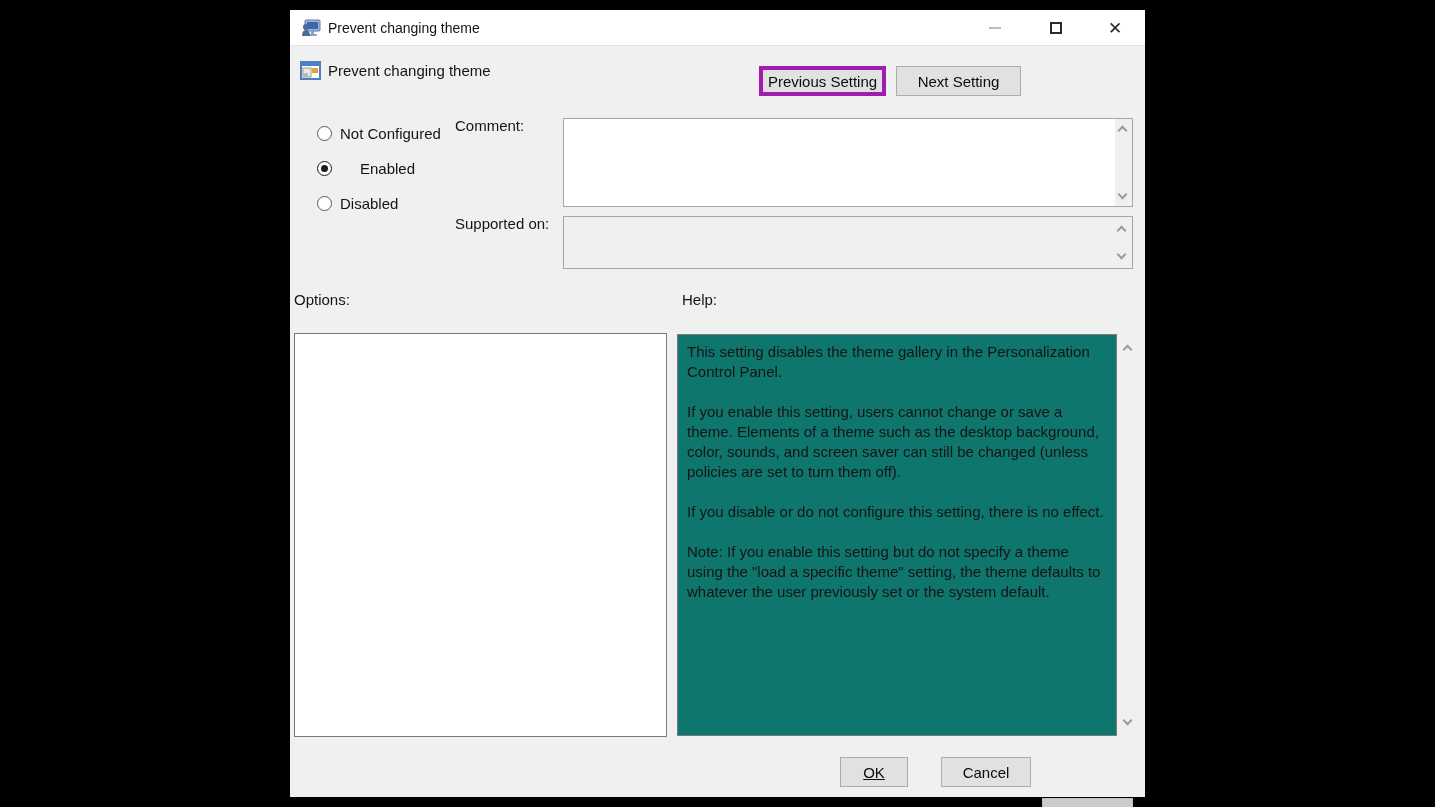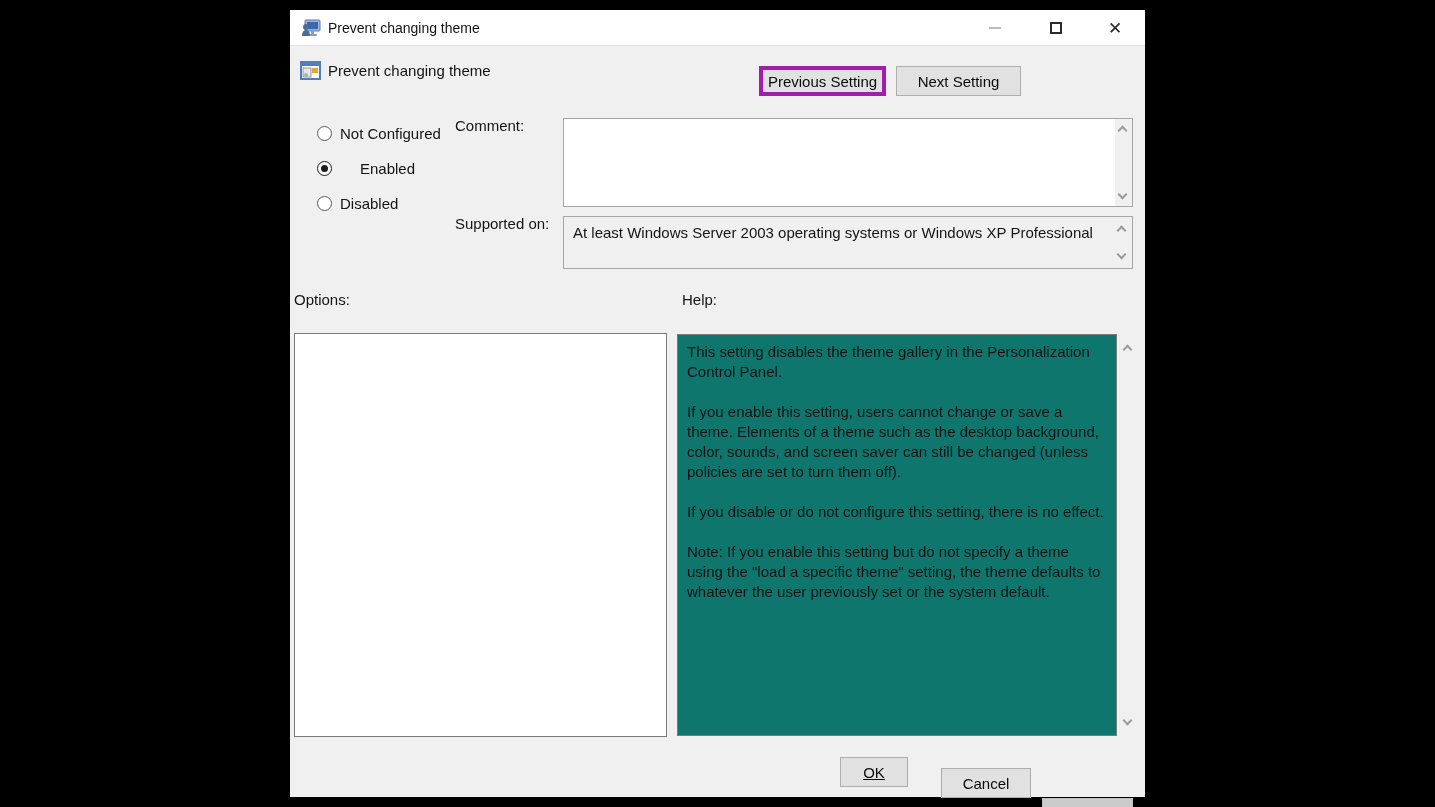--- a/index.html
+++ b/index.html
@@ -41,21 +41,21 @@
   .btn {
     position:absolute; background:#e1e1e1; border:1px solid #adadad;
     font-size:15px; color:#0b0b0b; display:flex; align-items:center; justify-content:center;
     font-family:"Liberation Sans", sans-serif; cursor:default; white-space:nowrap;
   }
   .btn.focus-default { border:4px solid #a21caf; }
   .btn.disabled { background:#cbcbcb; border-color:#bfbfbf; color:#b91c1c;margin-top:41px; }
   .btn-prev { left:469px; top:56px; width:127px; height:30px; }
   .btn-next { left:606px; top:56px; width:125px; height:30px; }
   .btn-ok    { left:550px; top:747px; width:68px; height:30px;text-decoration:underline; }
-  .btn-cancel{ left:651px; top:747px; width:90px; height:30px;margin-top:11px; }
+  .btn-cancel{ left:651px; top:747px; width:90px; height:30px; }
   .btn-apply { left:752px; top:747px; width:91px; height:30px; }
   
   .radio-row {
     position:absolute; left:27px; height:20px;
     display:flex; align-items:center; gap:8px; font-size:15px; color:#141414;
   }
   .radio-circle {
     width:15px; height:15px; border-radius:50%; background:#fff;
     border:1px solid #5a5a5a; position:relative; flex:0 0 auto;
   }
@@ -162,21 +162,20 @@
     <div class="comment-box">
       <span></span>
       <div class="scroll-col">
         <span class="chev up" style="left:4px; top:8px;"></span>
         <span class="chev down" style="left:4px; bottom:8px;"></span>
       </div>
     </div>
 
     <span class="form-label" style="left:165px; top:205px;">Supported on:</span>
     <div class="supported-box">
-      <span class="supported-text">At least Windows Server 2003 operating systems or Windows XP Professional</span>
       <span class="chev up" style="right:7px; top:10px;"></span>
       <span class="chev down" style="right:7px; bottom:10px;"></span>
     </div>
 
     <span class="form-label" style="left:4px; top:281px;">Options:</span>
     <span class="form-label" style="left:392px; top:281px;">Help:</span>
 
     <div class="options-box"></div>
 
     <div class="help-box">

